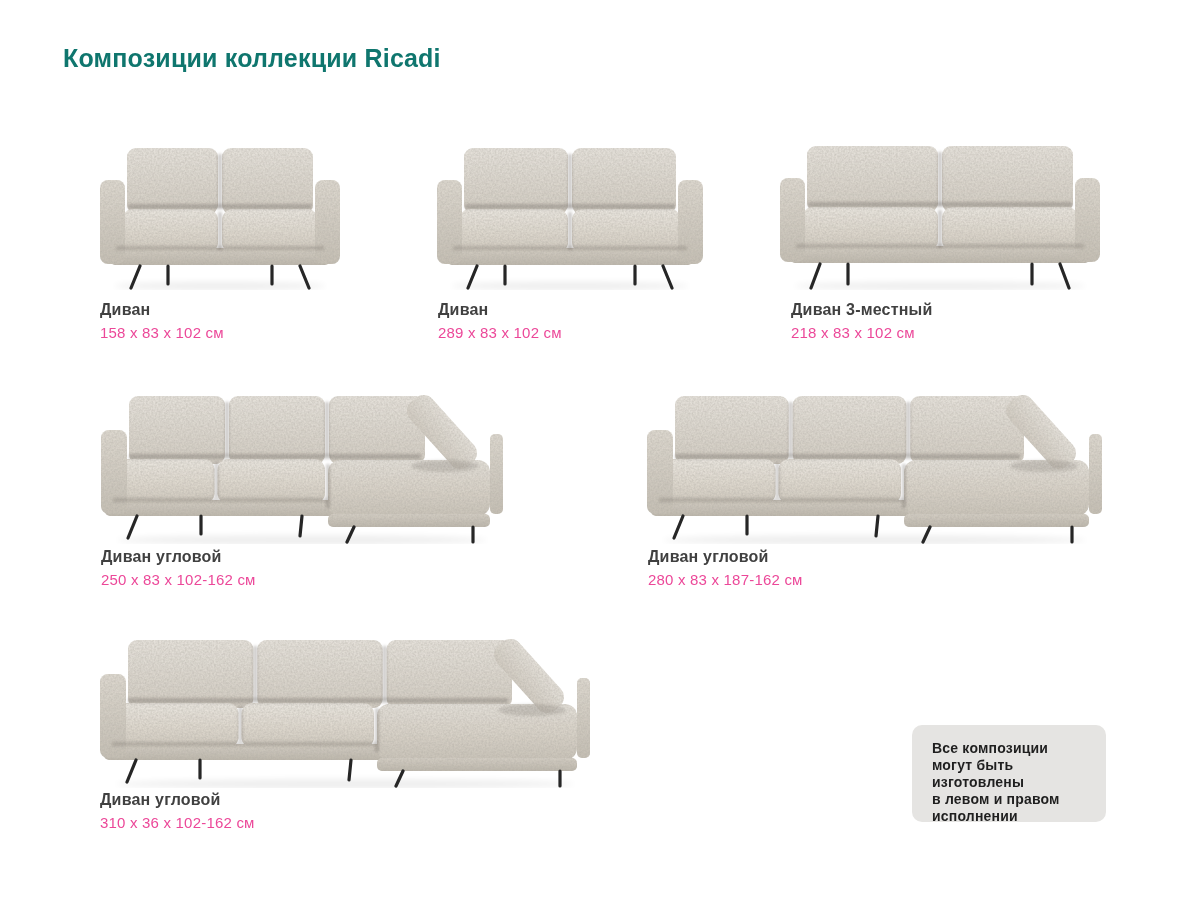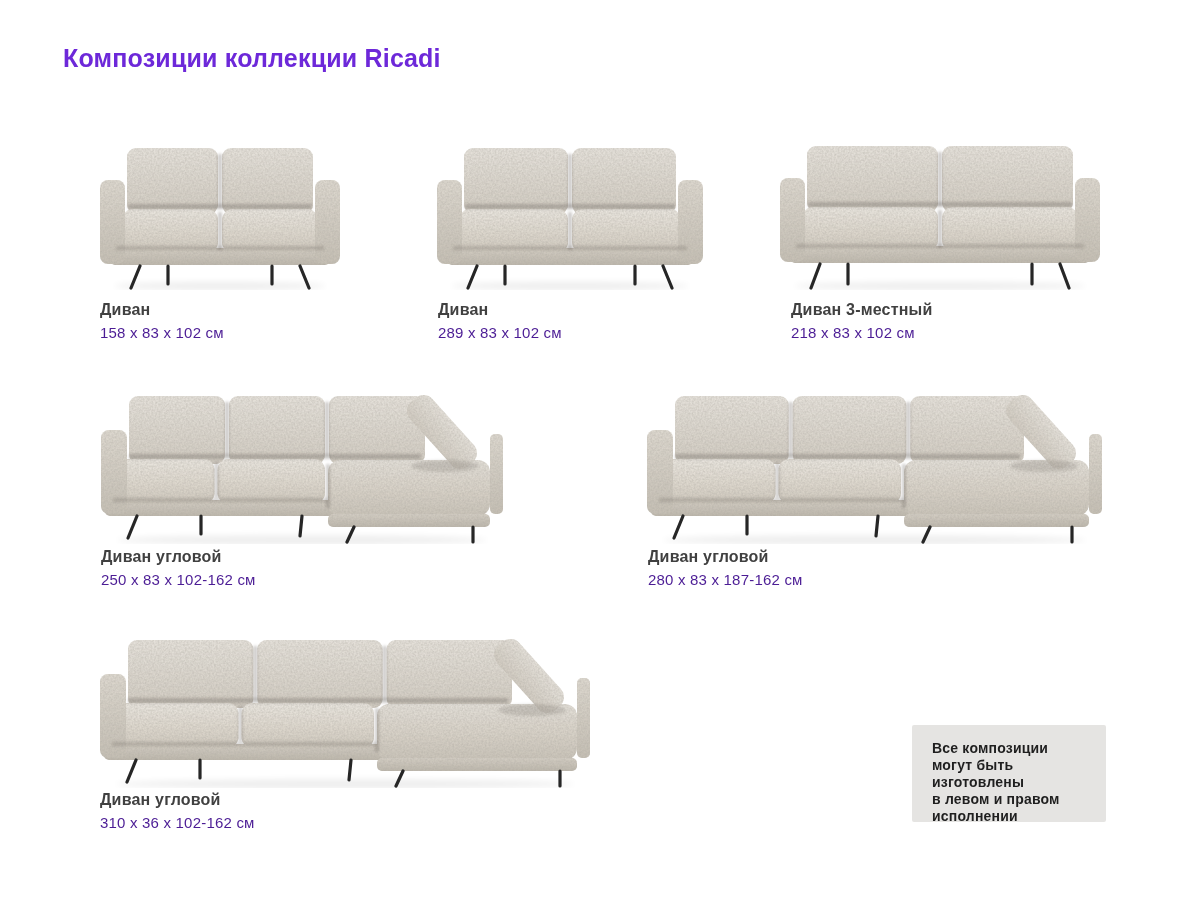--- a/index.html
+++ b/index.html
@@ -4,30 +4,30 @@
 <style>
   html,body{margin:0;padding:0;}
   body{
     width:1200px;height:900px;position:relative;overflow:hidden;
     background:#ffffff;
     font-family:"Liberation Sans","DejaVu Sans",sans-serif;
     color:#1f1f1f;
   }
   .page-title{
     position:absolute;left:63px;top:44px;margin:0;
-    font-size:25px;font-weight:600;letter-spacing:.2px;color:#6d28d9;
+    font-size:25px;font-weight:600;letter-spacing:.2px;color:#0f766e;
   }
   .sofa{position:absolute;}
   .sofa svg{display:block;}
   .plabel{position:absolute;}
   .pname{font-size:16px;font-weight:600;letter-spacing:.2px;color:#404040;line-height:1;}
-  .pdims{font-size:15px;font-weight:400;letter-spacing:.2px;color:#4c1d95;line-height:1;margin-top:7px;}
+  .pdims{font-size:15px;font-weight:400;letter-spacing:.2px;color:#ec4899;line-height:1;margin-top:7px;}
   .note{
     position:absolute;left:912px;top:725px;width:194px;height:97px;
-    background:#e5e4e2;border-radius:2px;box-sizing:border-box;
+    background:#e5e4e2;border-radius:10px;box-sizing:border-box;
     padding:15px 18px 0 20px;
   }
   .note-text{
     margin:0;font-size:14px;font-weight:600;line-height:17px;
     letter-spacing:.2px;color:#1f1f1f;white-space:pre-line;
   }
 </style>
 </head>
 <body>
 

